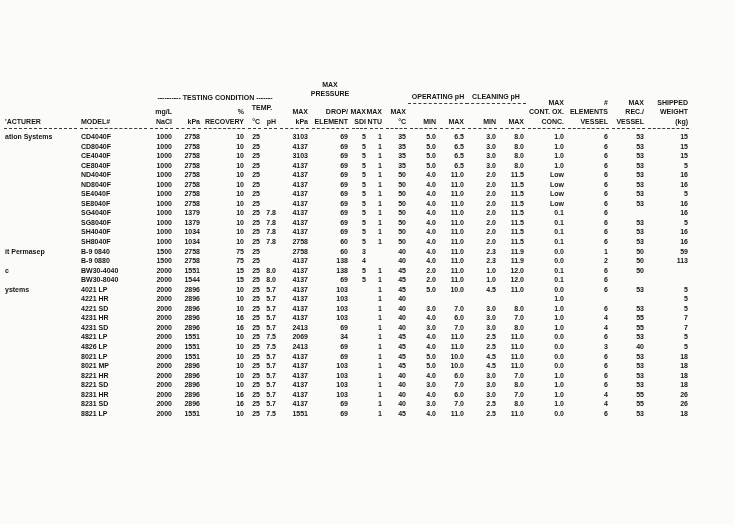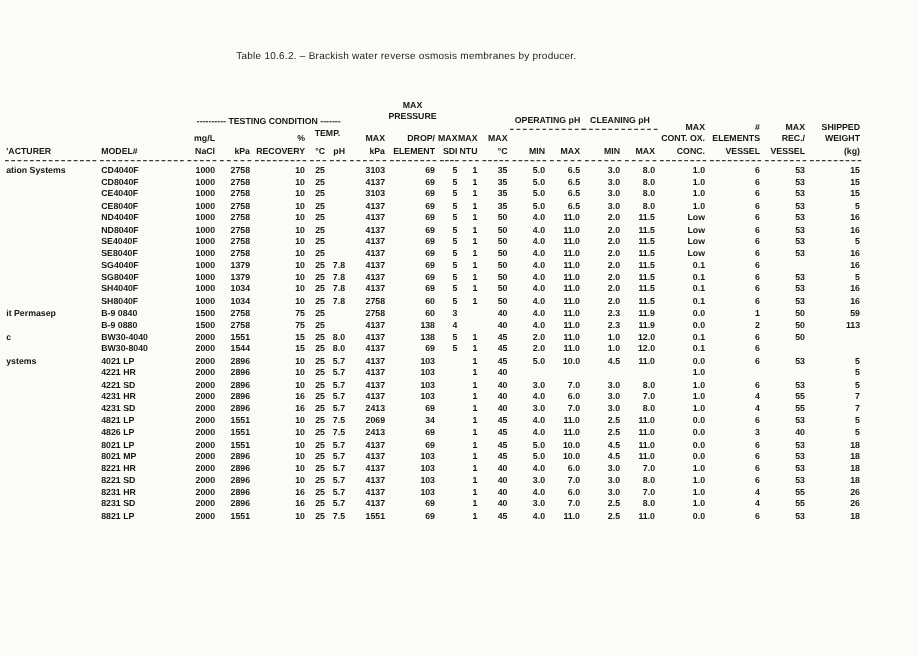--- a/index.html
+++ b/index.html
@@ -40,21 +40,20 @@
   .ov-maxpressure{left:300px;top:80px;width:60px;}
   .ov-temp{left:244px;top:103px;width:36px;}
   .ov-opph{left:408px;top:92px;width:60px;border-bottom:1px dashed #3a3a3a;padding-bottom:2px;}
   .ov-clph{left:466px;top:92px;width:60px;border-bottom:1px dashed #3a3a3a;padding-bottom:2px;}
 </style>
 </head>
 <body>
 
 <div class="page">
 
-  <div class="title">Table 10.6.2. – Brackish water reverse osmosis membranes by producer.</div>
 
   <div class="ov ov-testing">----------  TESTING CONDITION  -------</div>
 
   <div class="ov ov-maxpressure">
     <div>MAX</div>
     <div>PRESSURE</div>
   </div>
 
   <div class="ov ov-temp">TEMP.</div>
 

